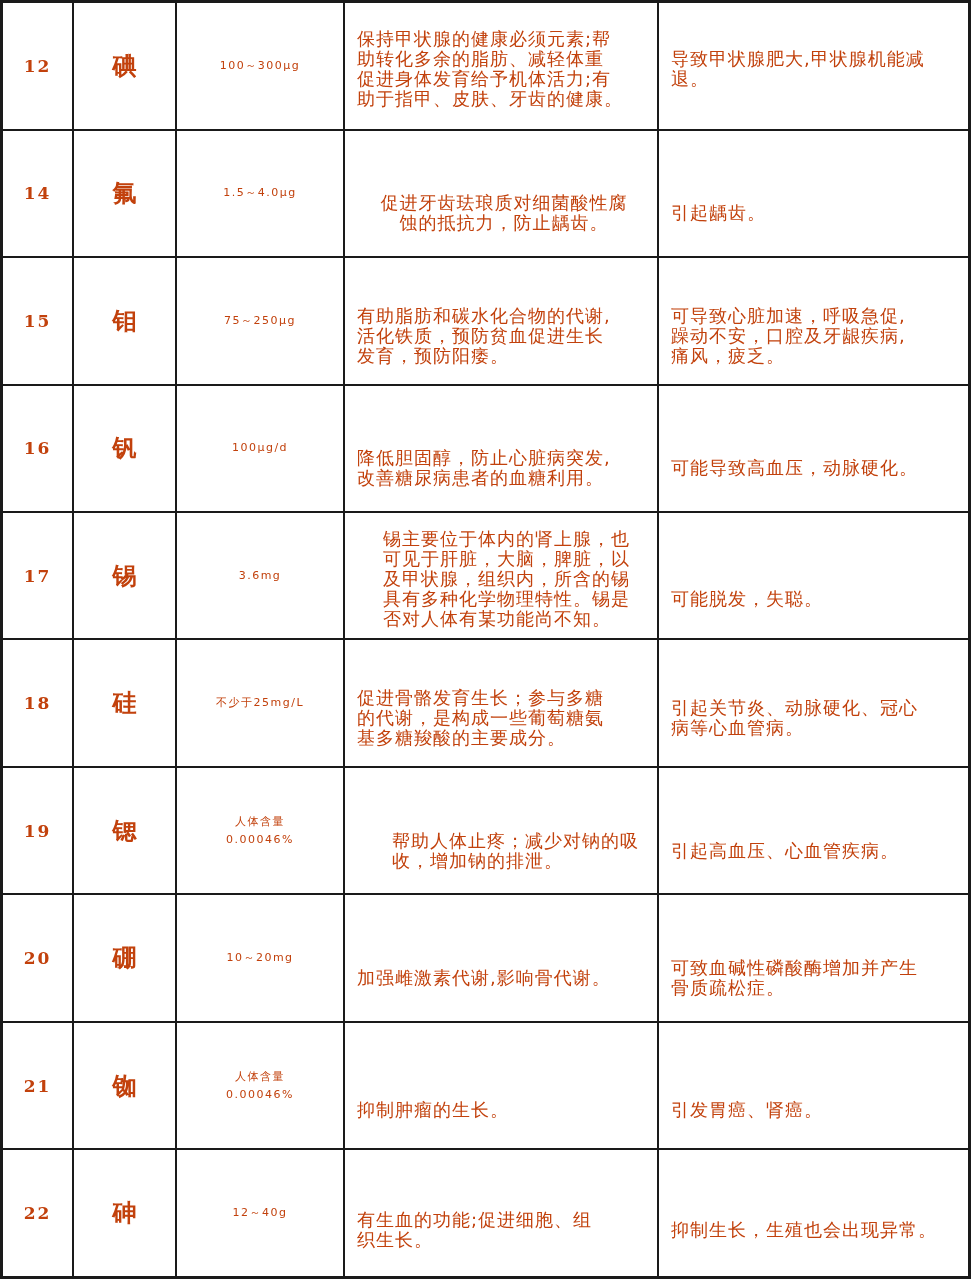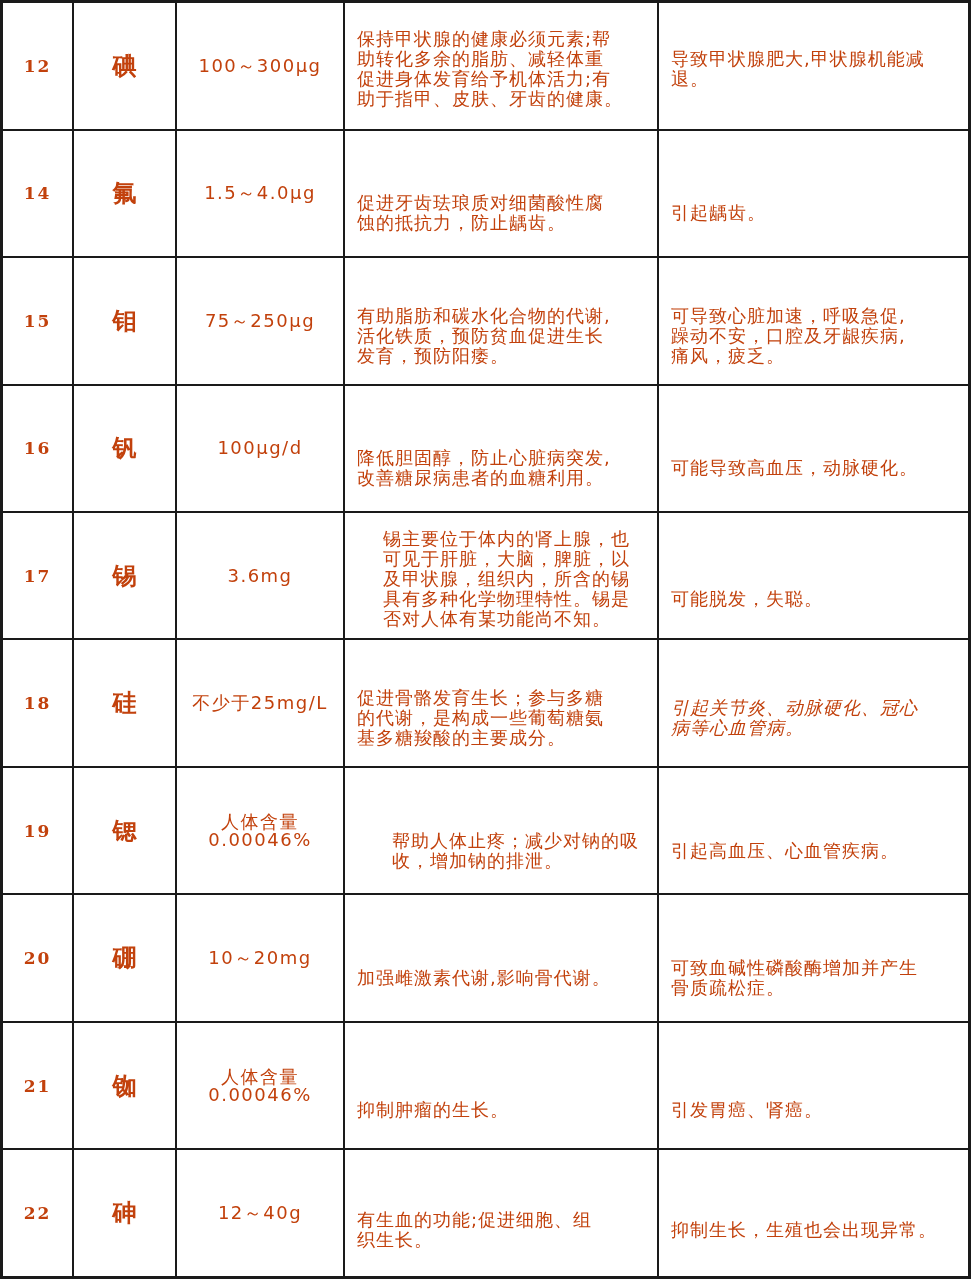--- a/index.html
+++ b/index.html
@@ -33,21 +33,21 @@
     width: 101px;
     text-align: center;
     font-family: "DejaVu Sans", sans-serif;
     font-size: 24px;
     font-weight: bold;
   }
   .c-amt {
     width: 166px;
     text-align: center;
     font-family: "DejaVu Sans", sans-serif;
-    font-size: 18px;
+    font-size: 11px;
     letter-spacing: 1.5px;
     line-height: 18px;
   }
   .c-fn, .c-ex {
     font-family: "DejaVu Sans", sans-serif;
     font-size: 18px;
     line-height: 20px;
     letter-spacing: 1px;
     vertical-align: top;
   }
@@ -82,21 +82,21 @@
 退。</span>
         </td>
   </tr>
       <tr class="row">
     <td class="c-no">14</td>
     <td class="c-el">氟</td>
     <td class="c-amt">
           <span class="line">1.5～4.0μg</span>
         </td>
     <td class="c-fn">
-          <span class="txt" style="padding-top: 40px;">促进牙齿珐琅质对细菌酸性腐
+          <span class="txt" style="padding-top: 40px; text-align: center;">促进牙齿珐琅质对细菌酸性腐
 蚀的抵抗力，防止龋齿。</span>
         </td>
     <td class="c-ex">
           <span class="txt" style="padding-top: 40px;">引起龋齿。</span>
         </td>
   </tr>
       <tr class="row">
     <td class="c-no">15</td>
     <td class="c-el">钼</td>
     <td class="c-amt">
@@ -149,21 +149,21 @@
     <td class="c-el">硅</td>
     <td class="c-amt">
           <span class="line">不少于25mg/L</span>
         </td>
     <td class="c-fn">
           <span class="txt" style="padding-top: 30px;">促进骨骼发育生长；参与多糖
 的代谢，是构成一些葡萄糖氨
 基多糖羧酸的主要成分。</span>
         </td>
     <td class="c-ex">
-          <span class="txt" style="padding-top: 30px; font-style: italic;">引起关节炎、动脉硬化、冠心
+          <span class="txt" style="padding-top: 30px;">引起关节炎、动脉硬化、冠心
 病等心血管病。</span>
         </td>
   </tr>
       <tr class="row">
     <td class="c-no">19</td>
     <td class="c-el">锶</td>
     <td class="c-amt">
           <span class="line">人体含量</span>
           <span class="line">0.00046%</span>
         </td>

